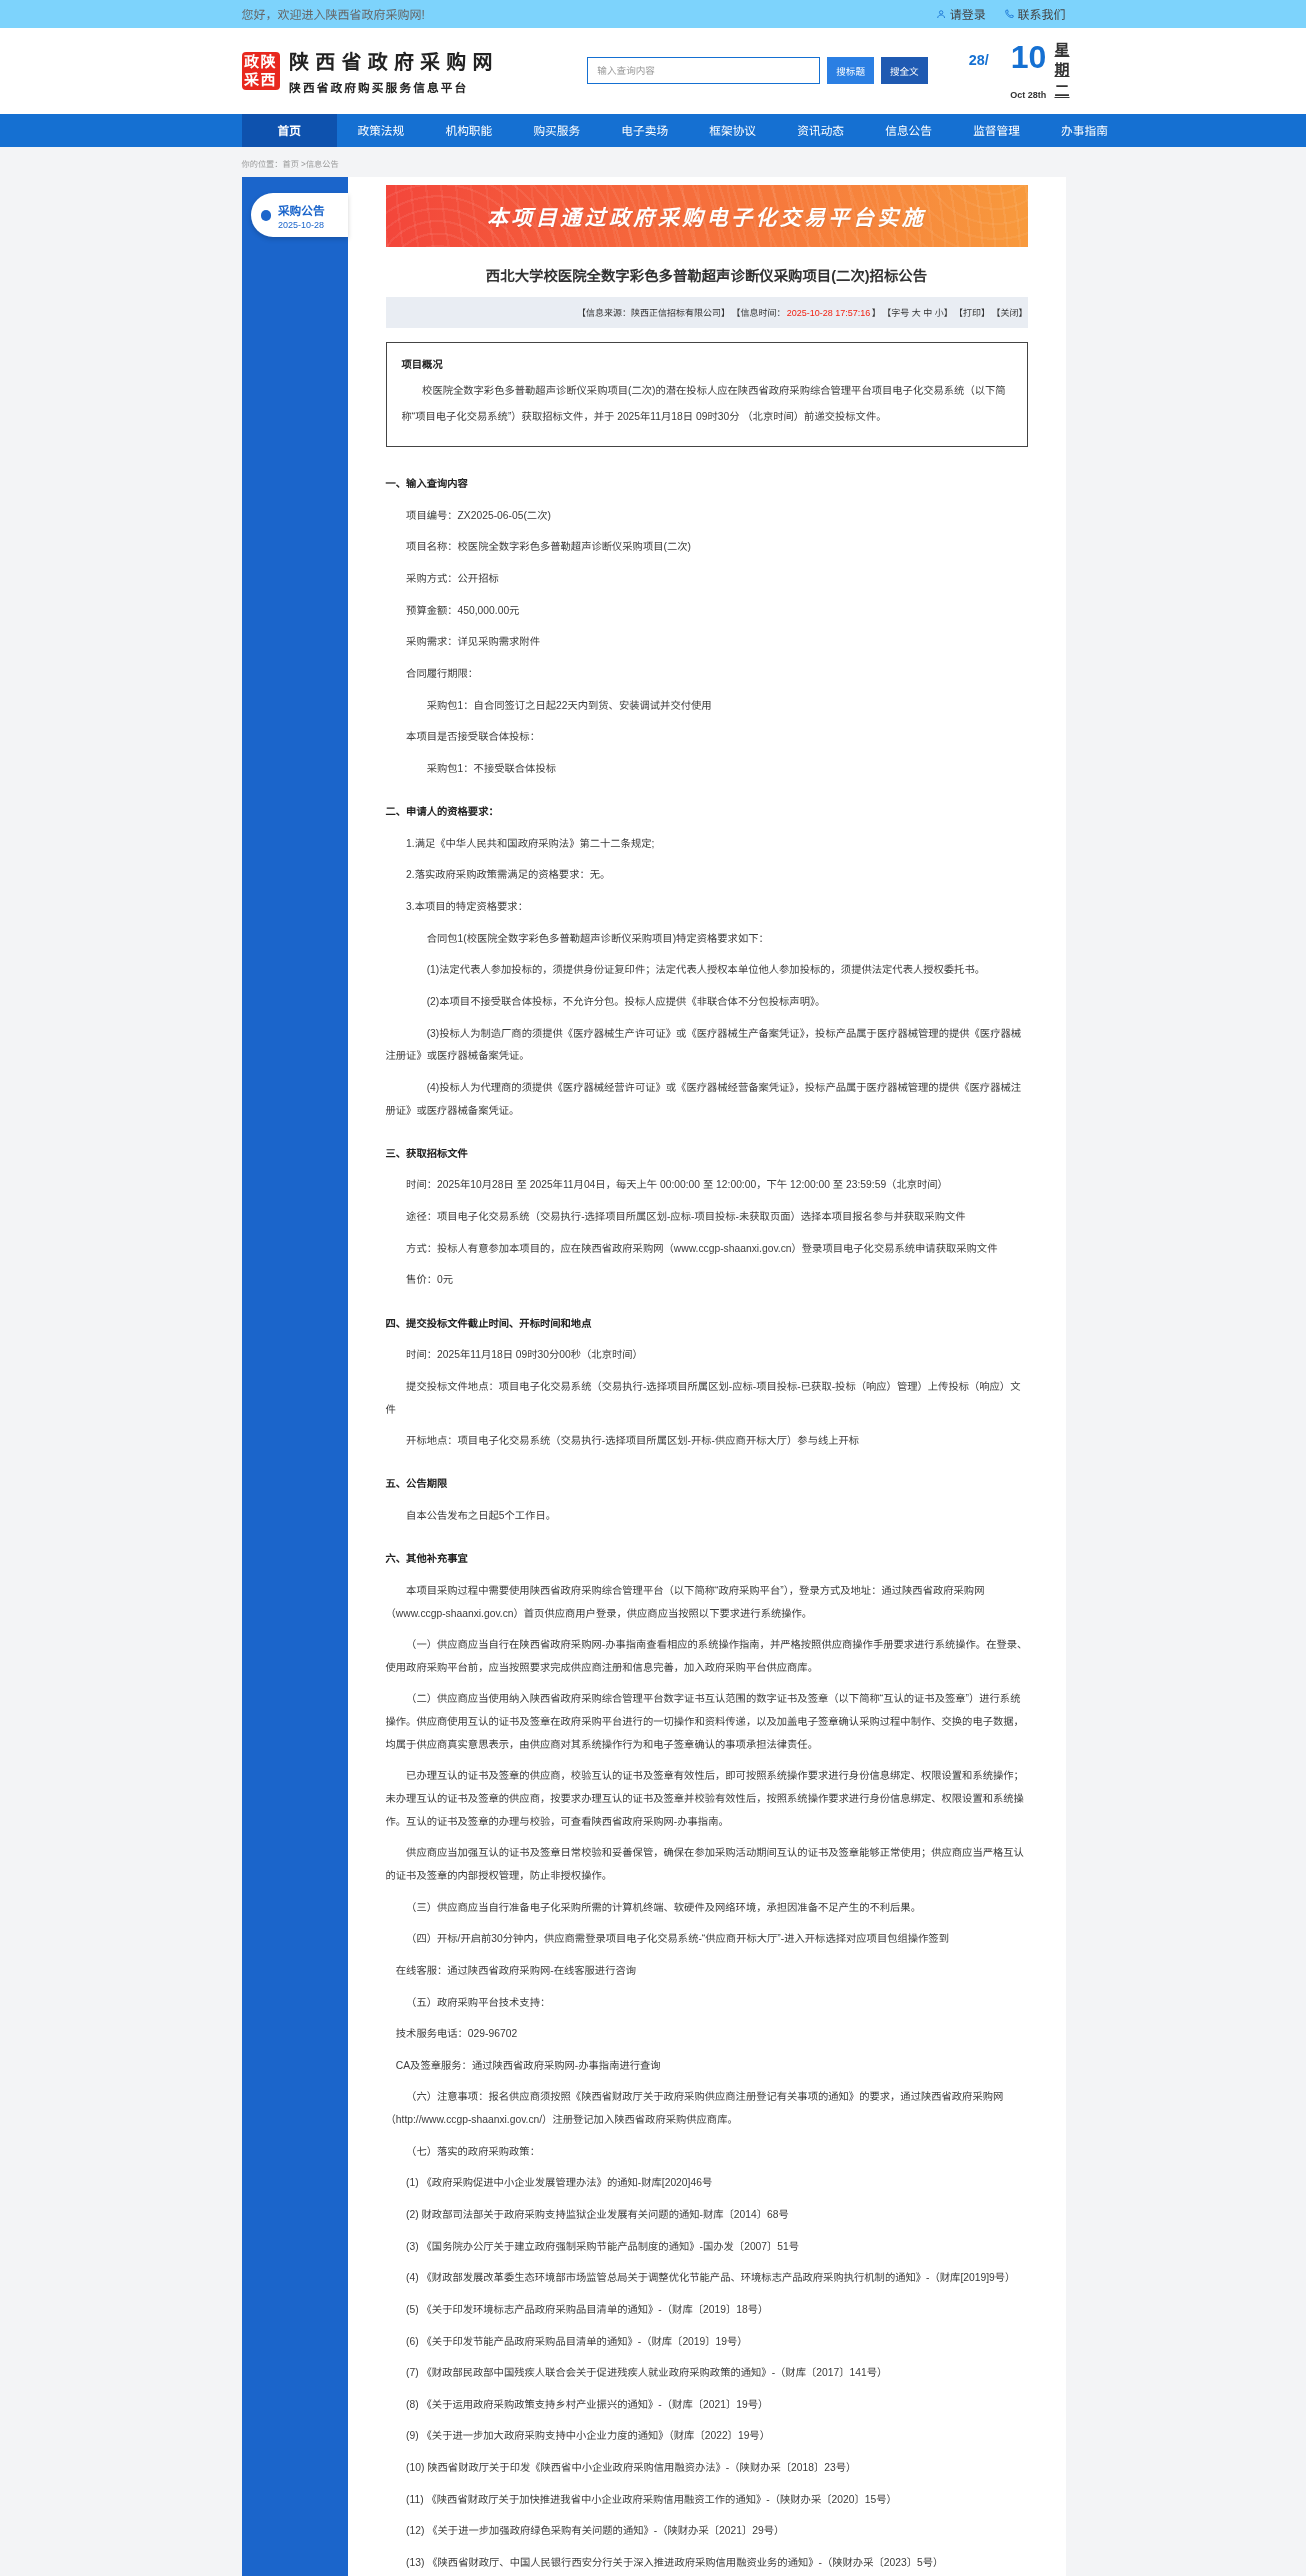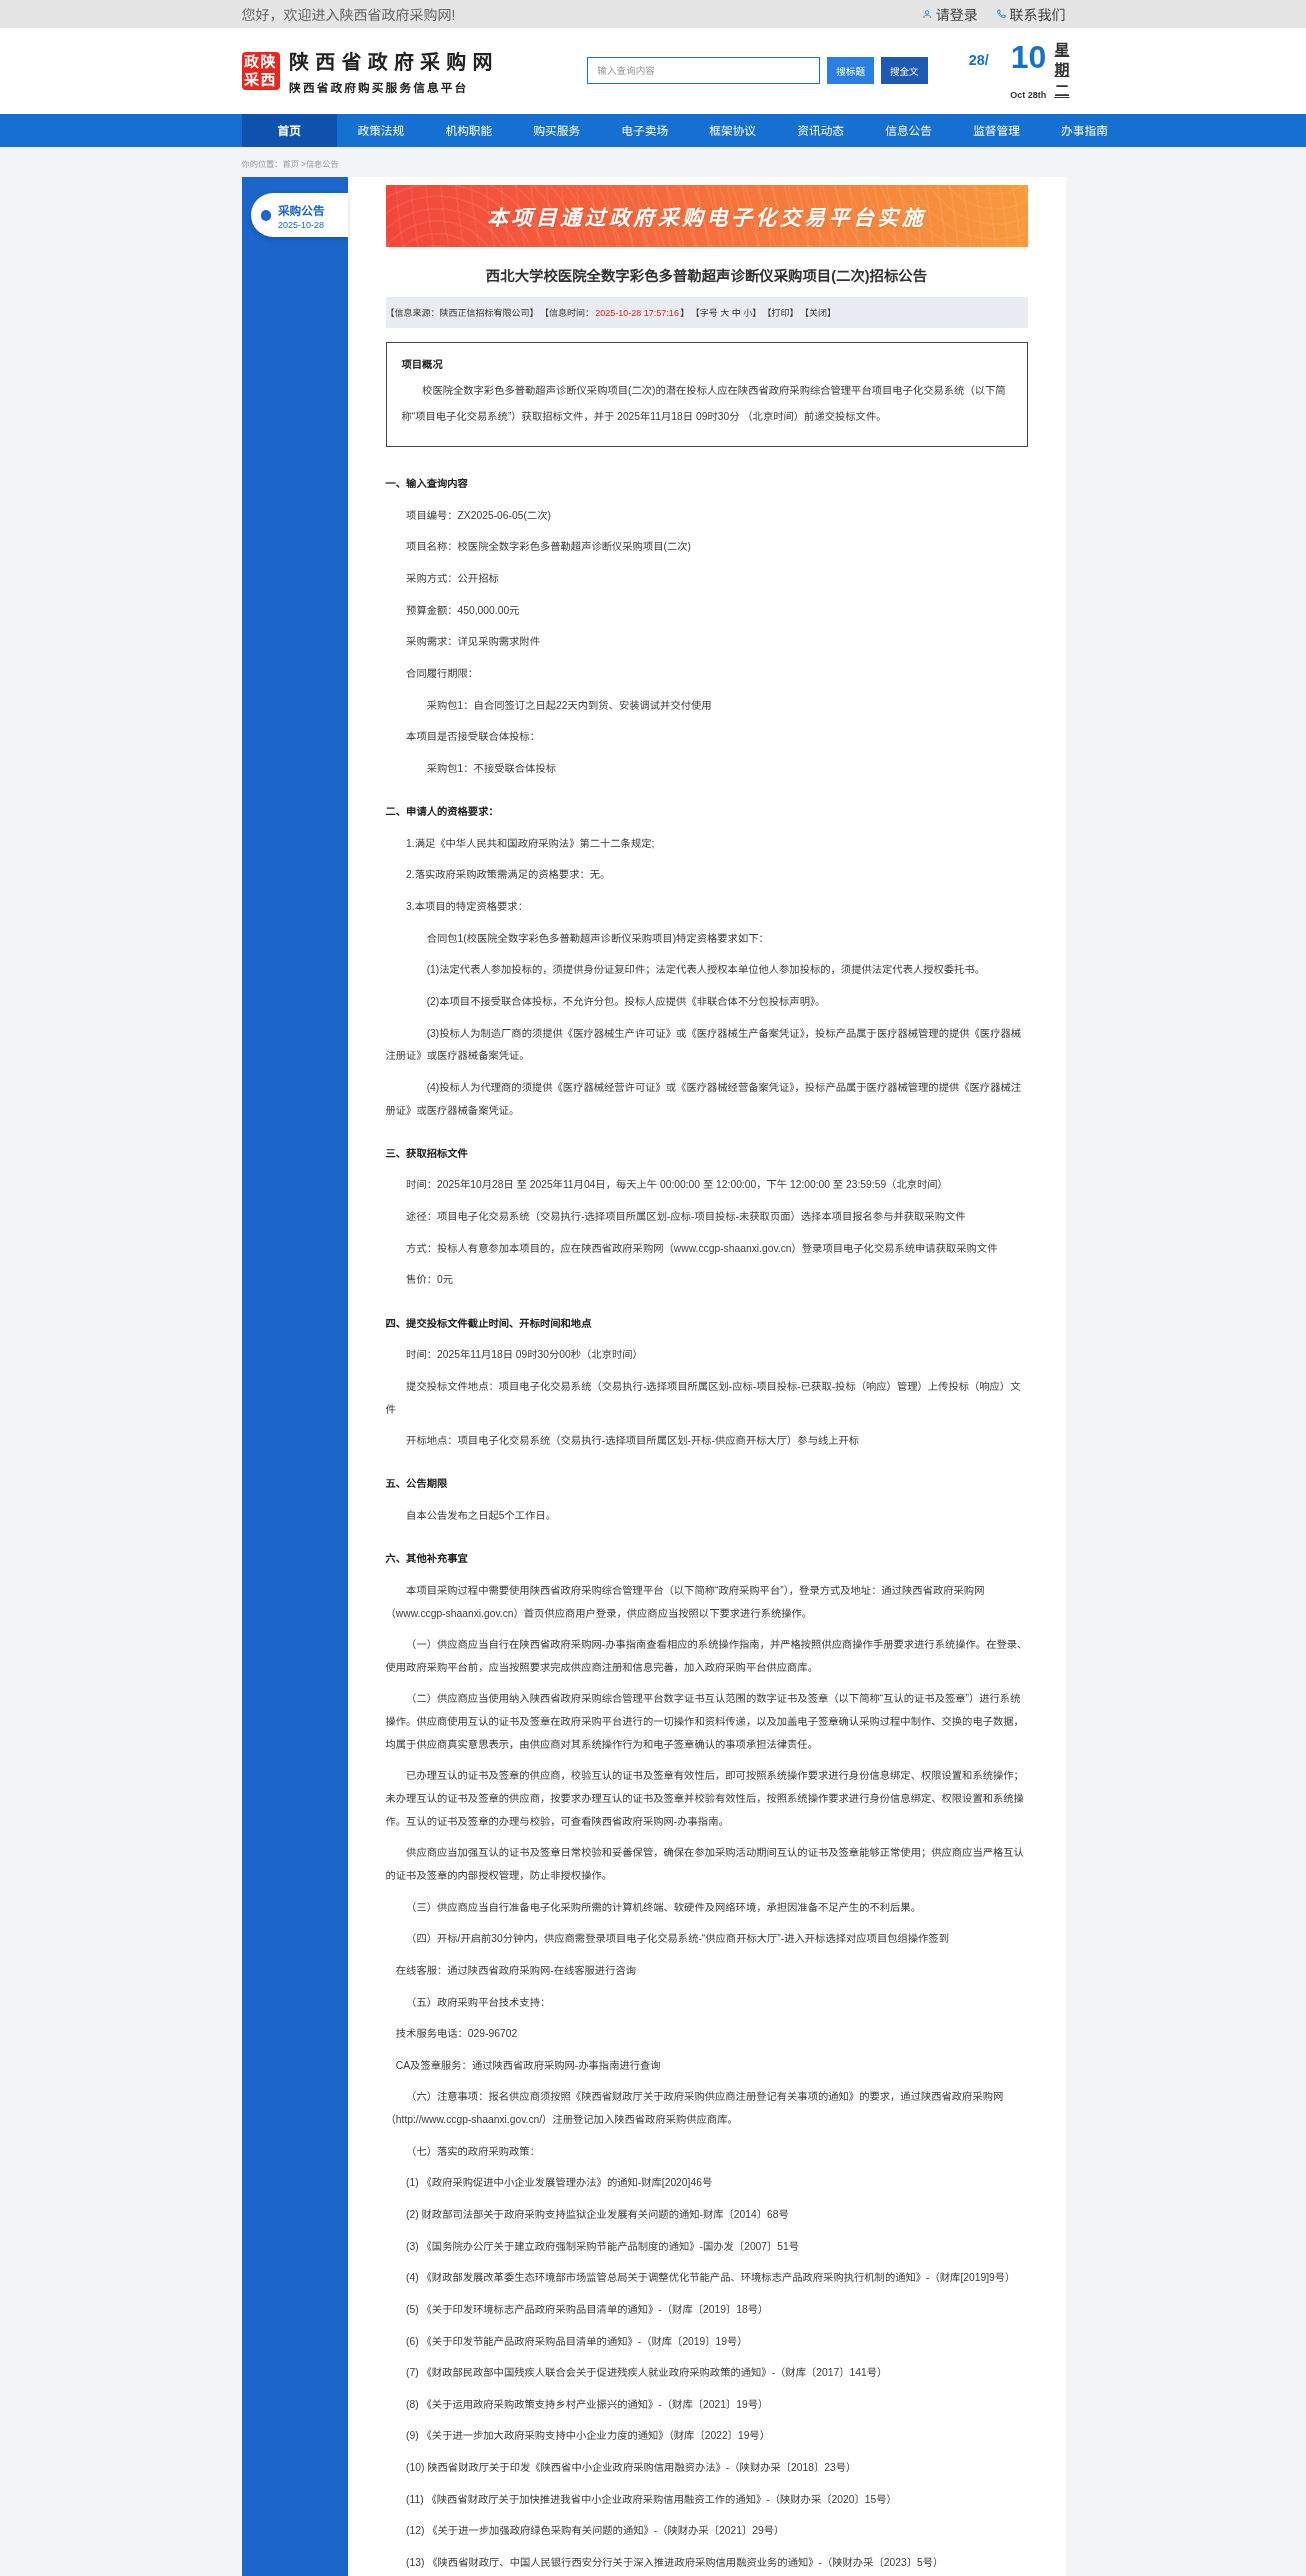--- a/index.html
+++ b/index.html
@@ -1,21 +1,21 @@
 <!DOCTYPE html>
 <html lang="zh-CN" style="font-size:11px"><head>
 <meta charset="utf-8">
 <title>陕西省政府采购网</title>
 <style>
   * { margin:0; padding:0; box-sizing:border-box; }
   body { width:1307px; background:#fff; font-family:"Liberation Sans","DejaVu Sans",sans-serif; color:#333; }
   .container { width:824px; margin:0 auto; }
 
   
-  .topbar { background:#e5e5e5; height:27.5px; font-size:14px; color:#666; }
+  .topbar { background:#7dd3fc; height:27.5px; font-size:12px; color:#666; }
   .topbar-inner { display:flex; align-items:center; height:27.5px; }
   .topbar-links { margin-left:auto; display:flex; gap:18px; }
   .tlink { display:flex; align-items:center; gap:3.4px; color:#444; cursor:pointer; }
   .tlink svg { display:block; }
 
   
   .header { background:#fff; }
   .header-inner { display:flex; align-items:center; height:86px; }
   .logo { width:38px; height:38px; background:#e8281e; border-radius:4.1px; color:#fff; display:flex; flex-direction:column; align-items:center; justify-content:center; font-weight:bold; font-size:15px; line-height:1.15; letter-spacing:1.4px; }
   .brand { display:flex; align-items:center; gap:9.6px; }
@@ -53,21 +53,21 @@
   .tag-title { color:#1b65cb; font-size:11.7px; font-weight:bold; }
   .tag-date { color:#1b65cb; font-size:9px; margin-top:2.1px; }
 
   .content { flex:1; padding:8.2px 38px 0; }
   .banner { height:62px; background:linear-gradient(90deg,#f3463b,#f89a3d); display:flex; align-items:center; justify-content:center; position:relative; overflow:hidden; }
   .banner::after { content:""; position:absolute; inset:0; background:
       repeating-radial-gradient(circle at 8% 160%, rgba(255,255,255,.07) 0 2.1px, transparent 2.1px 12.4px),
       repeating-radial-gradient(circle at 95% -60%, rgba(255,255,255,.06) 0 2.1px, transparent 2.1px 15px); }
   .banner span { color:#fff; font-size:21px; font-weight:bold; font-style:italic; letter-spacing:3.4px; z-index:1; text-shadow:0 1.4px 2.1px rgba(0,0,0,.12); }
   .doc-title { font-size:14.4px; font-weight:bold; color:#333; text-align:center; margin:16.5px 0 12.4px; }
-  .meta { background:#e9edf3; height:31px; display:flex; align-items:center; justify-content:flex-start; font-size:9px; color:#333; gap:1.4px; margin-bottom:13.7px; }
+  .meta { background:#e9edf3; height:31px; display:flex; align-items:center; justify-content:flex-end; font-size:9px; color:#333; gap:1.4px; margin-bottom:13.7px; }
   .meta .red { color:#f21f0f; }
   .meta .click { cursor:pointer; }
 
   .overview { border:0.7px solid #444; padding:9.6px 15px 16.5px; font-size:10.3px; line-height:2.5; color:#3a3a3a; }
   .ov-h { font-weight:bold; color:#222; }
   .ov-p { text-indent:2em; }
 
   .doc { font-size:10.3px; color:#3a3a3a; padding-top:5.5px; }
   .blk { line-height:2.2; margin:9px 0; }
   .blk.h { font-weight:bold; color:#222; margin-top:20.6px; }

